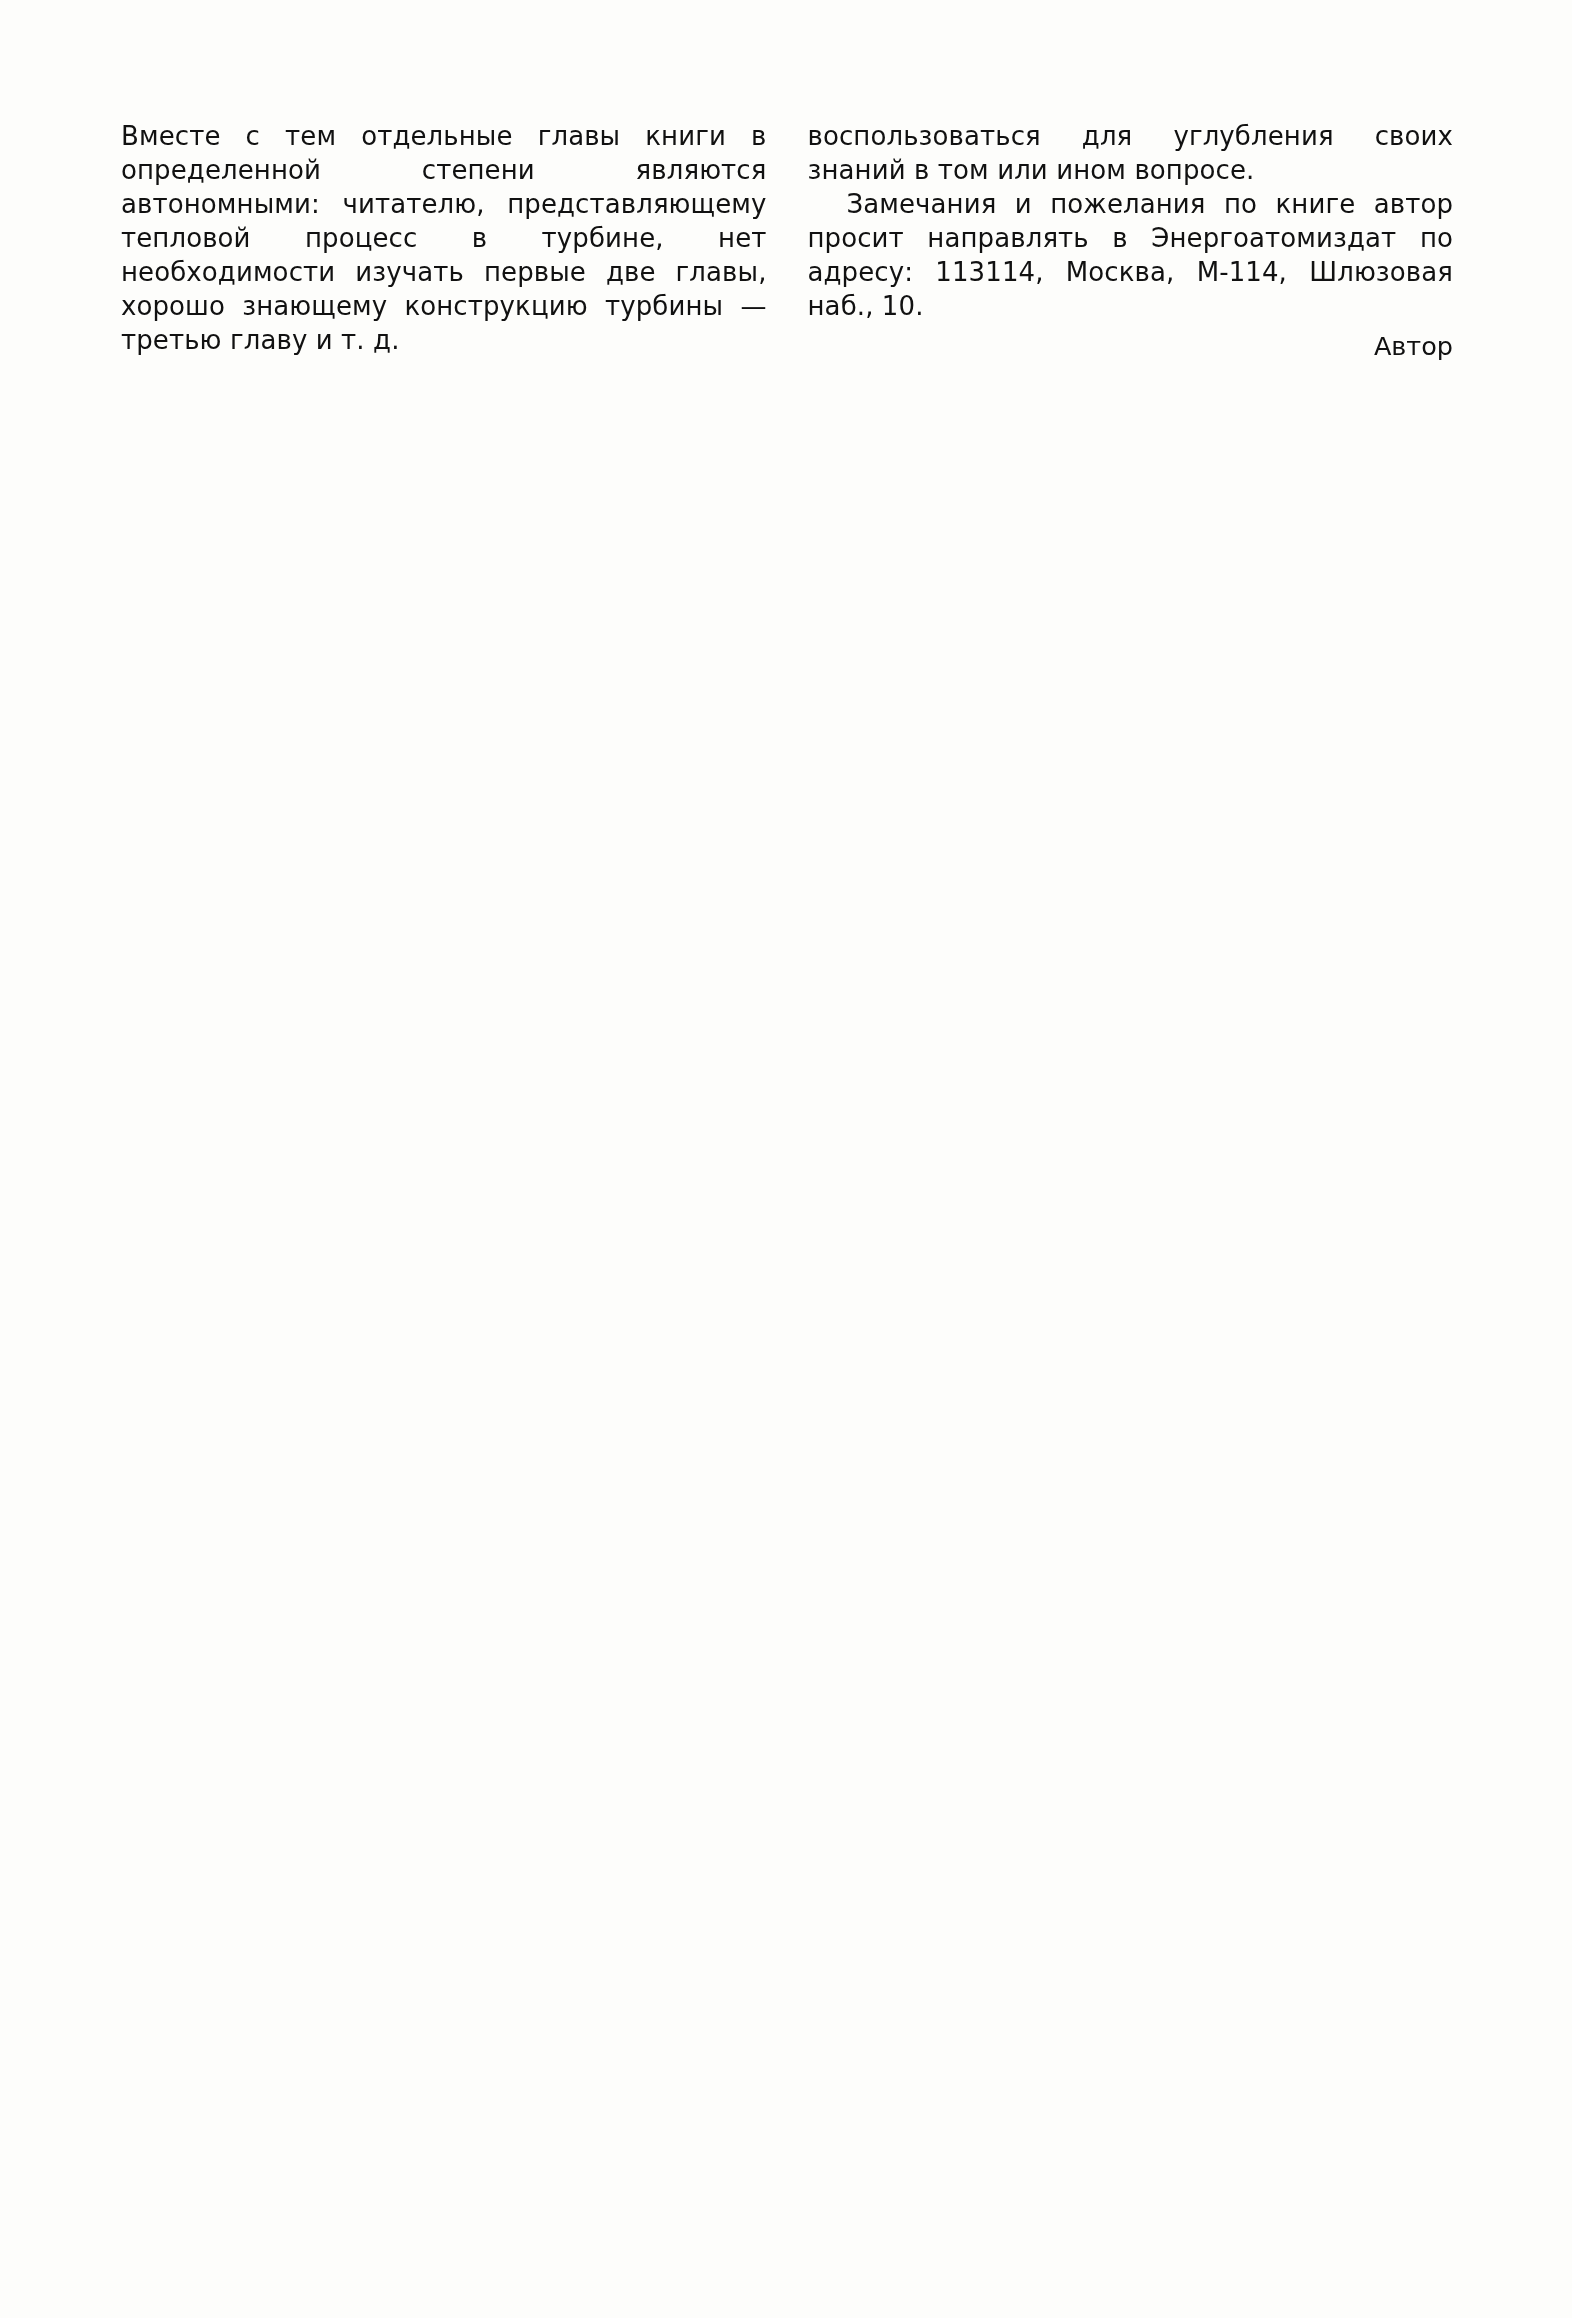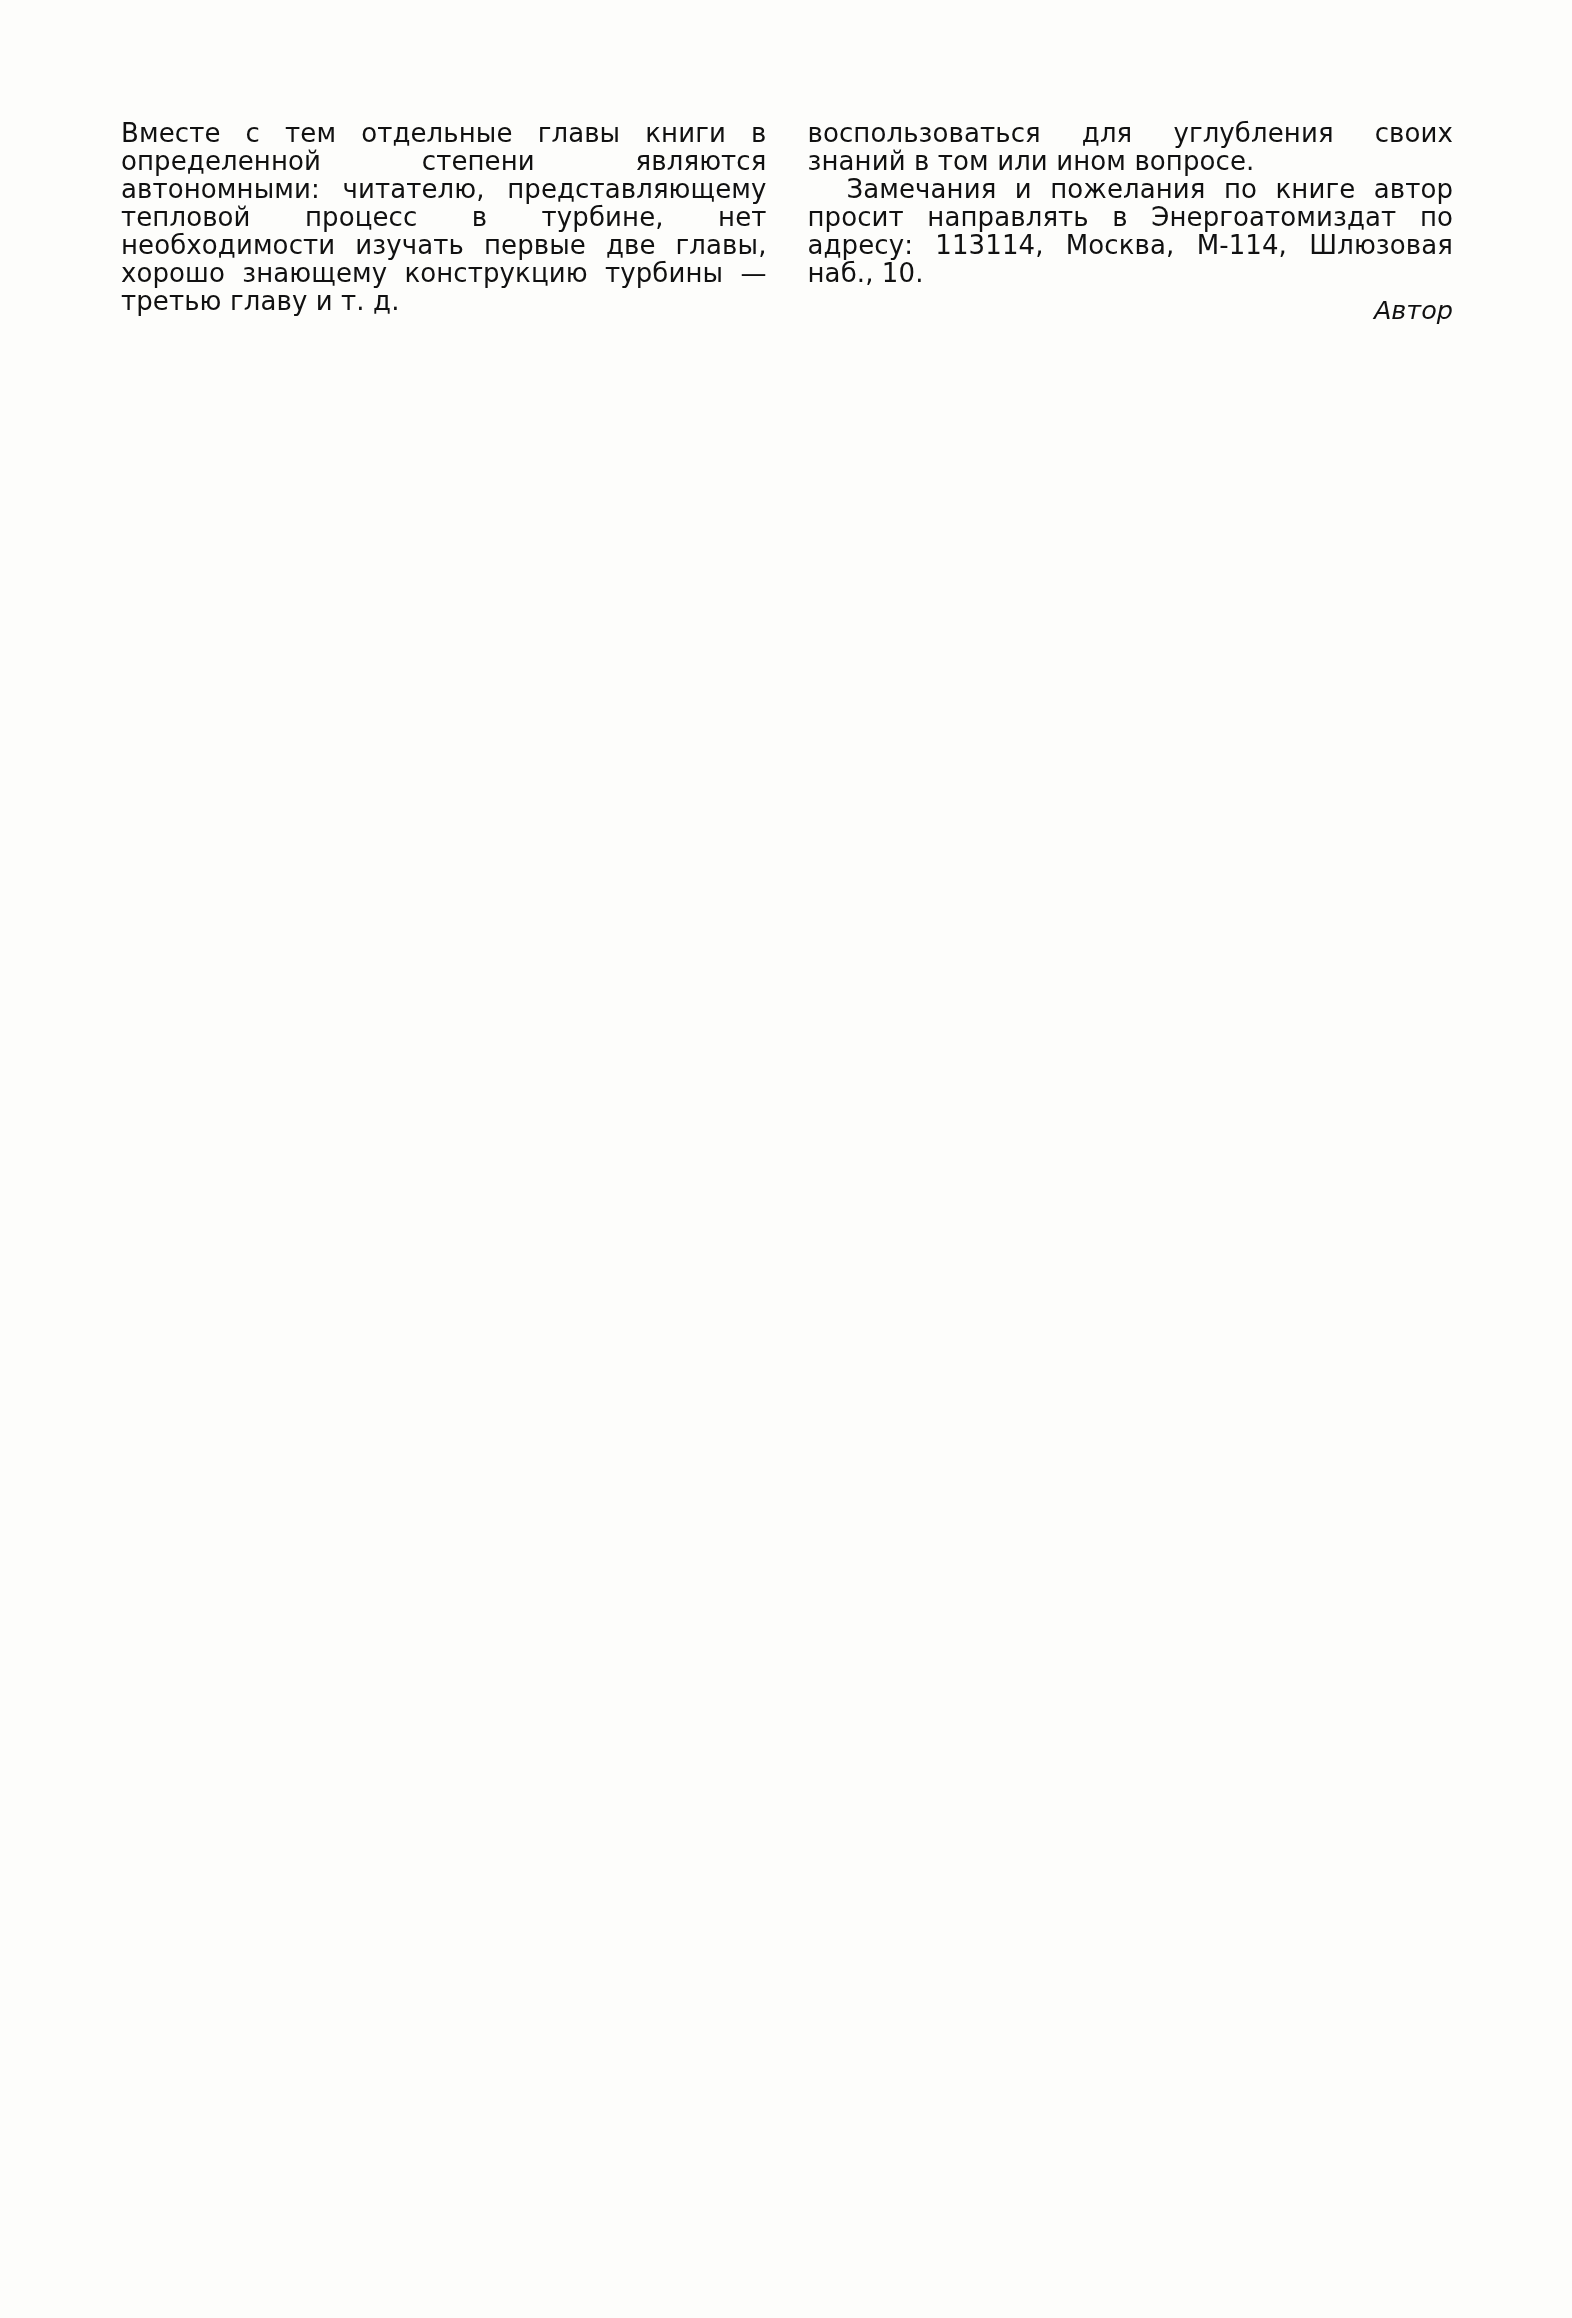--- a/index.html
+++ b/index.html
@@ -27,38 +27,37 @@
     width: 1332px;
     display: flex;
     flex-direction: row;
     gap: 41px;
   }
   .column {
     width: 646px;
   }
   .para {
     font-size: 26px;
-    line-height: 28px;
+    line-height: 34px;
     text-align: justify;
     text-justify: inter-word;
     margin: 0;
     hyphens: manual;
     letter-spacing: 0.1px;
   }
   .para + .para {
     margin-top: 0px;
   }
   .indent {
     text-indent: 39px;
   }
   .signature {
     margin-top: 5.1px;
     font-size: 25.5px;
     line-height: 37px;
-    font-style: italic;
     text-align: right;
     font-family: "DejaVu Sans", sans-serif;
   }
 </style>
 </head>
 <body>
 
 <div class="page">
   <div class="content">
 

